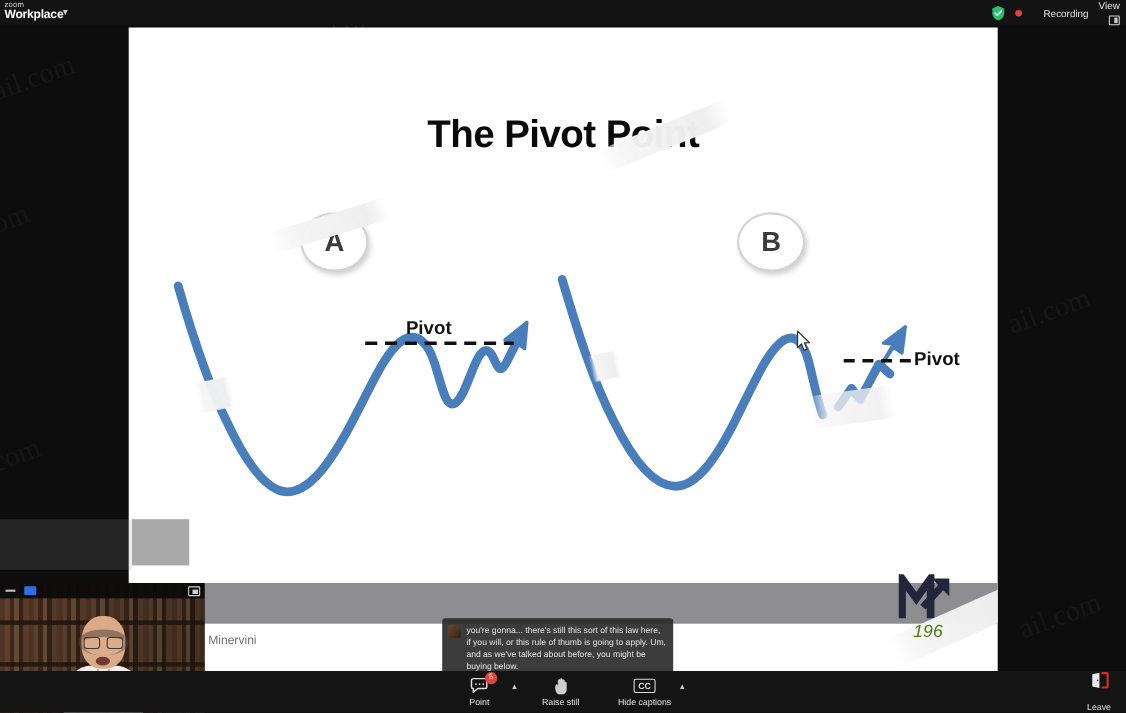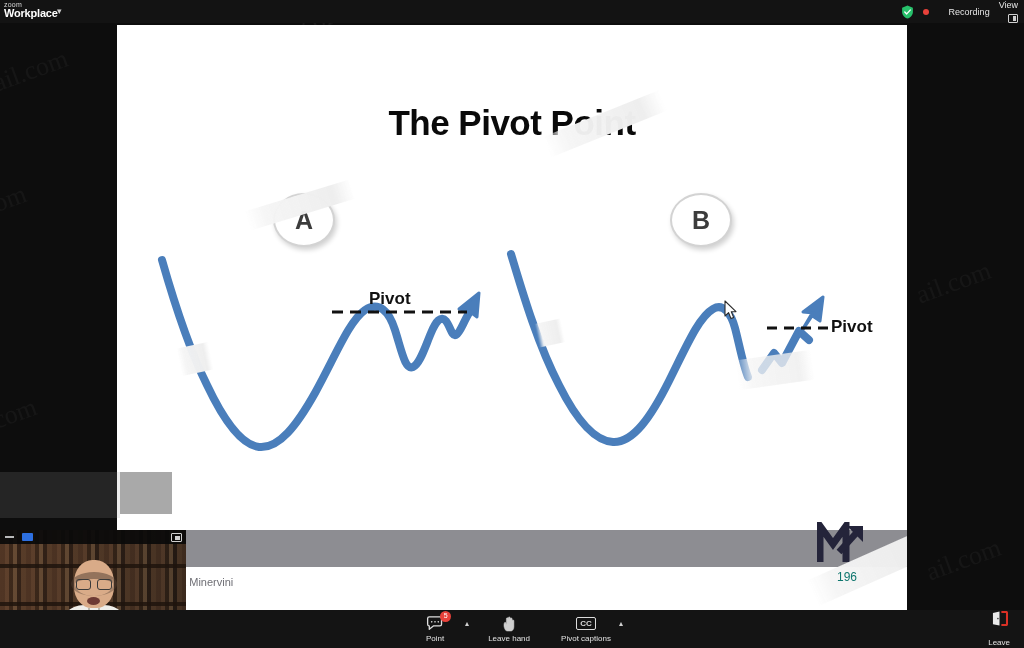--- a/index.html
+++ b/index.html
@@ -143,21 +143,21 @@
   .footer-text .l1 { font-size: 13px; letter-spacing: .4px; display:block; }
   .footer-text .l2 { font-size: 13px; display:block; }
   .slide-logo {
     position: absolute;
     right: 42px; bottom: 46px;
     width: 48px; height: 42px;
   }
   .page-num {
     position: absolute;
     right: 50px; bottom: 26px;
-    color: #0f766e; font-size: 12px;
+    color: #4d7c0f; font-size: 16px; font-style: italic;
   }
   .presenter-note {
     position: absolute;
     left: 60px; bottom: 22px;
     color: #6f6f75; font-size: 11px;
   }
 
   
   .cam {
     position: absolute;
@@ -471,20 +471,24 @@
 
     <div class="cam-topbar">
       <span class="cam-mini"></span>
       <span class="cam-blue"></span>
       <span class="cam-pip"></span>
     </div>
 
     <div class="cam-name">Mark Minervini</div>
   </div>
 
+  <div class="captions">
+    <span class="cap-avatar"></span>
+    <div class="cap-text">you're gonna... there's still this sort of this law here, if you will, or this rule of thumb is going to apply. Um, and as we've talked about before, you might be buying below.</div>
+  </div>
 
   <div class="toolbar">
     <div class="tb-center">
 
       <div class="tb-item">
         <span class="tb-ico">
           <svg viewBox="0 0 22 18" width="18" height="15">
             <path d="M2 3 a2 2 0 0 1 2-2 h13 a2 2 0 0 1 2 2 v7 a2 2 0 0 1 -2 2 h-8 l-5 4 v-4 h-0 a2 2 0 0 1 -2 -2 z" fill="none" stroke="#dedede" stroke-width="1.6" stroke-linejoin="round"></path>
             <circle cx="7" cy="7" r="1" fill="#dedede"></circle>
             <circle cx="11" cy="7" r="1" fill="#dedede"></circle>
@@ -495,28 +499,28 @@
         <span class="tb-lbl">Point</span>
         <span class="tb-caret">▴</span>
       </div>
 
       <div class="tb-item">
         <span class="tb-ico">
           <svg viewBox="0 0 16 18" width="14" height="16">
             <path d="M4 16 C2 13 2 10 2.6 8 C3 6.8 4.2 6.8 4.5 8 L5 9.6 V3 a1.1 1.1 0 0 1 2.2 0 V8 V2 a1.1 1.1 0 0 1 2.2 0 V8 V3.2 a1.1 1.1 0 0 1 2.2 0 V9 V5.4 a1 1 0 0 1 2 0 V12 C13.6 15 12 16.6 10.6 17 H5.6 Z" fill="#cfcfcf" stroke="#cfcfcf" stroke-width="0.6" stroke-linejoin="round"></path>
           </svg>
         </span>
-        <span class="tb-lbl">Leave hand</span>
+        <span class="tb-lbl">Raise still</span>
       </div>
 
       <div class="tb-item">
         <span class="tb-ico">
           <span class="cc-box">CC</span>
         </span>
-        <span class="tb-lbl">Pivot captions</span>
+        <span class="tb-lbl">Hide captions</span>
         <span class="tb-caret">▴</span>
       </div>
 
     </div>
 
     <div class="tb-leave">
       <span class="leave-ico">
         <svg viewBox="0 0 18 16" width="17" height="15">
           <path d="M11 1 h5 a1 1 0 0 1 1 1 v12 a1 1 0 0 1 -1 1 h-5" fill="none" stroke="#d93025" stroke-width="2.2" stroke-linejoin="round"></path>
           <path d="M2 2 L9 0.6 V15.4 L2 14 Z" fill="#e9e9e9"></path>

